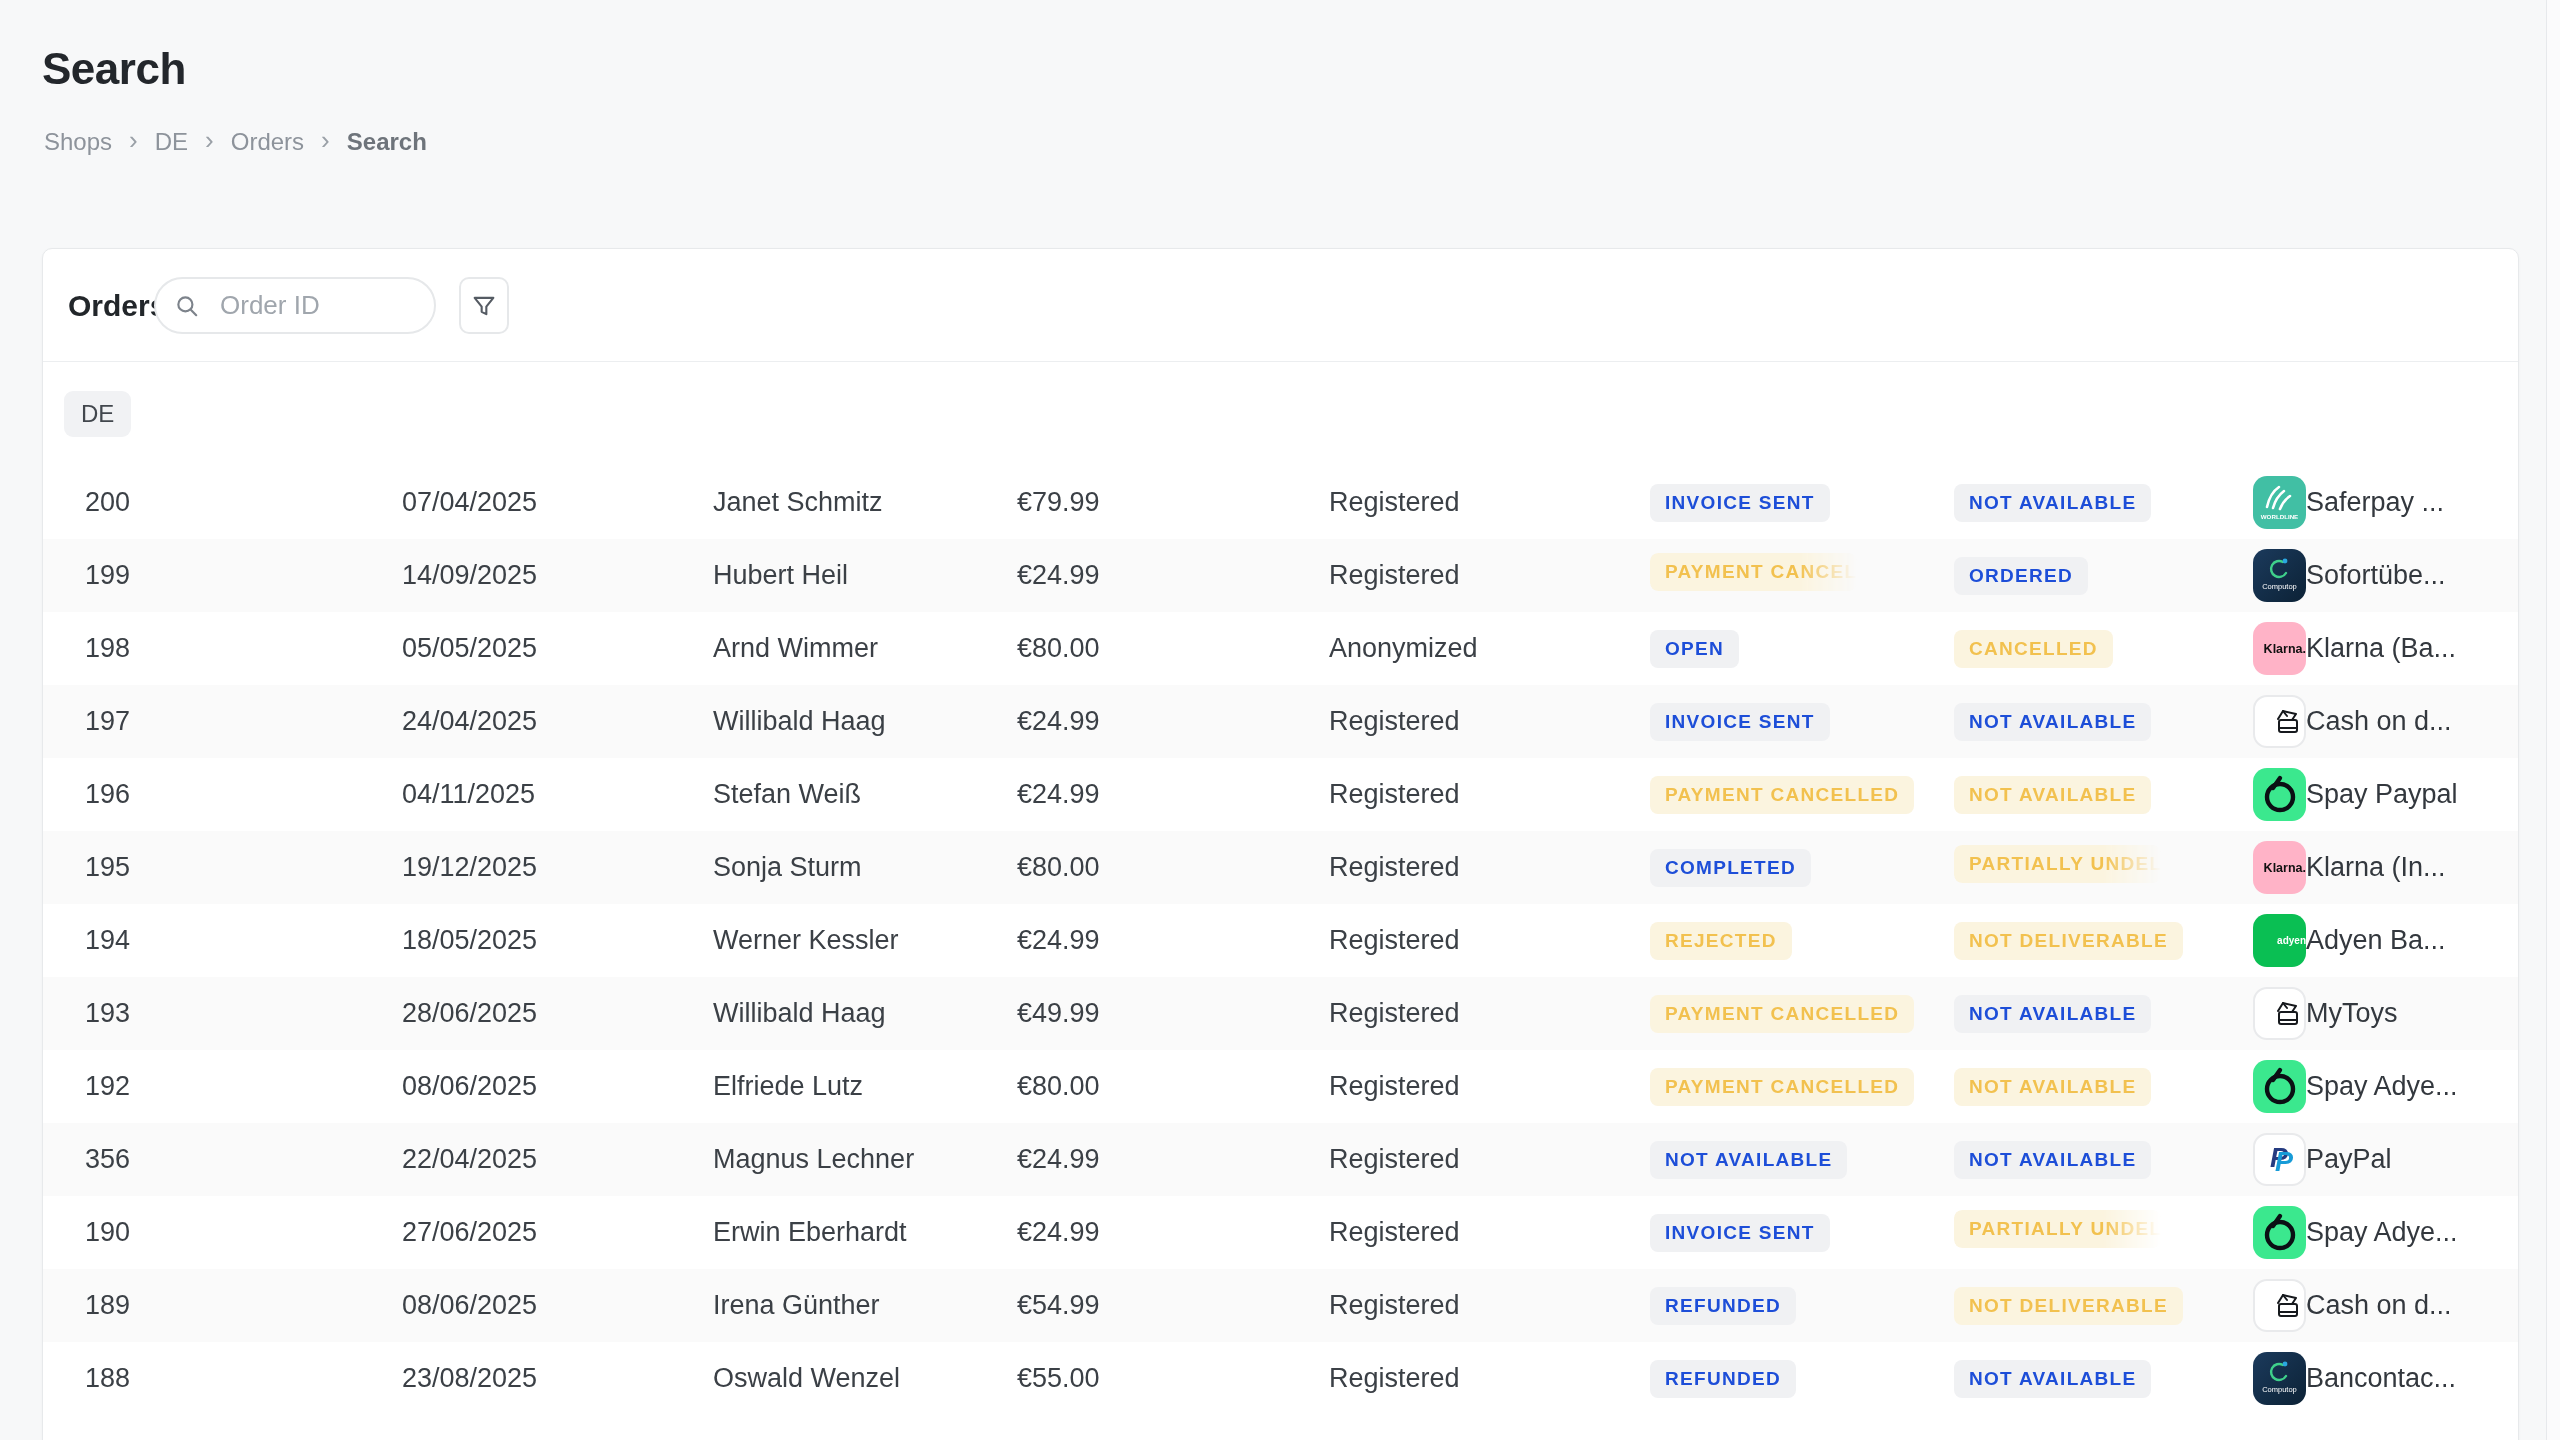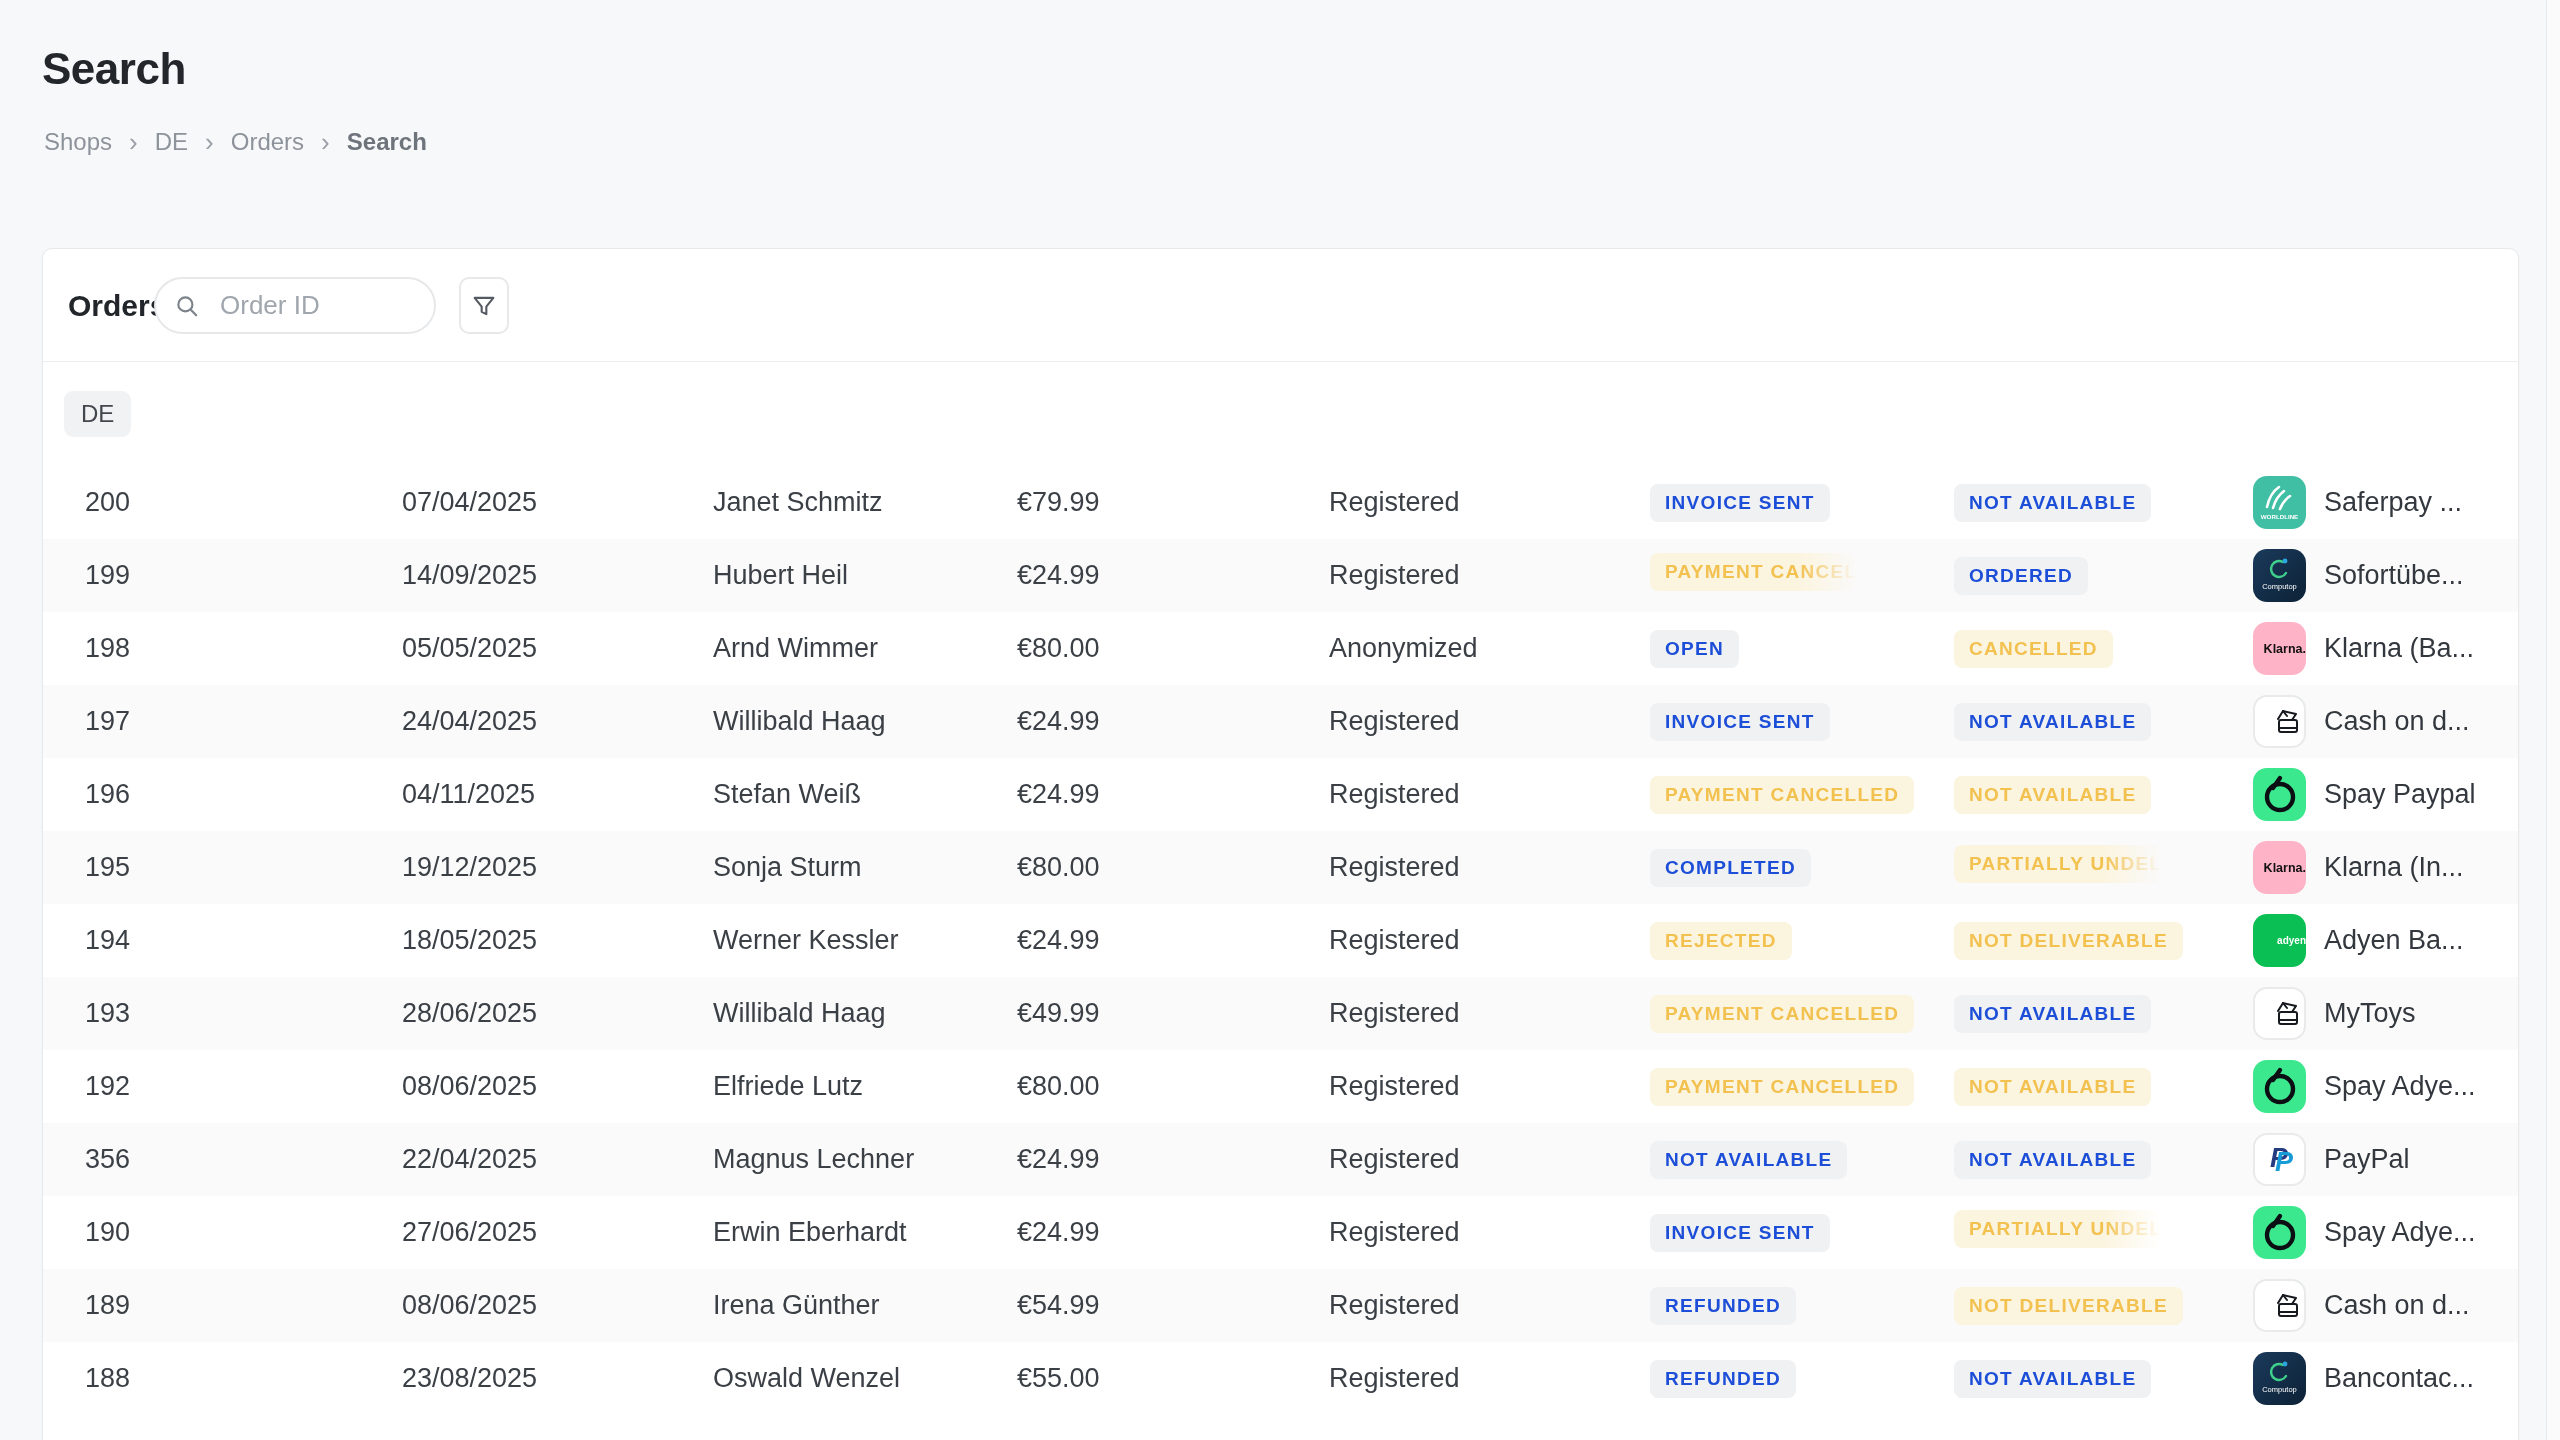--- a/index.html
+++ b/index.html
@@ -10,21 +10,21 @@
     color:#3b4046;
     position:relative;
   }
   
   .page-title {
     position:absolute; left:42px; top:44px;
     font-size:44px; font-weight:800; color:#23272c; letter-spacing:-0.5px;
   }
   .breadcrumb {
     position:absolute; left:44px; top:128px;
-    display:flex; align-items:flex-end; gap:17px;
+    display:flex; align-items:flex-start; gap:17px;
     font-size:24px; color:#8d939b;
   }
   .breadcrumb .crumb { cursor:pointer; }
   .breadcrumb .crumb.current { font-weight:700; color:#6e747b; }
   .breadcrumb .sep { color:#9aa0a7; font-size:26px; line-height:1; transform:translateY(-1px); }
 
   
   .card {
     position:absolute; left:42px; top:248px; width:2477px; height:1260px;
     background:#ffffff; border:1px solid #e7e9eb; border-radius:10px;
@@ -89,21 +89,21 @@
     padding:8px 15px; border-radius:8px; white-space:nowrap; text-transform:uppercase;
   }
   .badge.gray { background:#f0f1f3; color:#1d4ed8; }
   .badge.warn { background:#fbf4df; color:#f2c14f; }
   .badge.trunc {
     max-width:207px; overflow:hidden;
     -webkit-mask-image:linear-gradient(90deg,#000 72%,rgba(0,0,0,0));
             mask-image:linear-gradient(90deg,#000 72%,rgba(0,0,0,0));
   }
 
-  .pay { display:flex; align-items:center; gap:18px; }
+  .pay { display:flex; align-items:center; }
   .pay-icon {
     width:53px; height:53px; border-radius:14px; flex:0 0 auto;
     display:flex; align-items:center; justify-content:flex-end; overflow:hidden;
     position:relative;
   }
   .pay-icon.bordered { border:2px solid #e9eaec; background:#fff; }
   .pay-label { font-size:27px; color:#33383e; white-space:nowrap; }
 
   
   .scrollbar {

